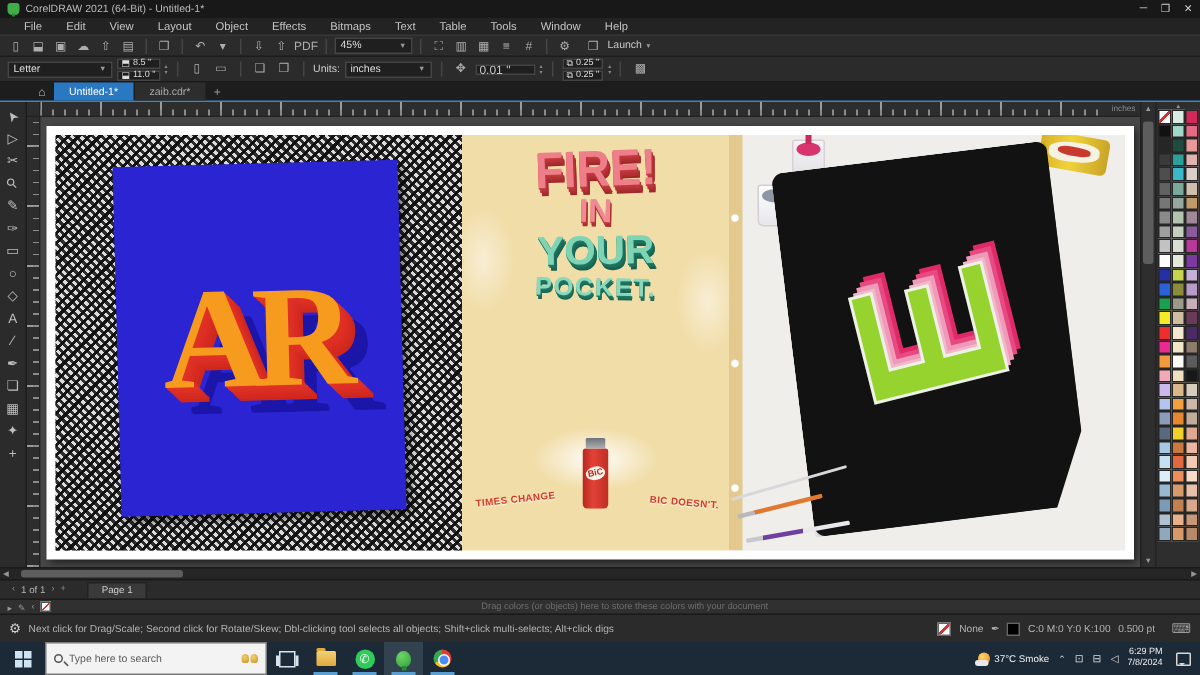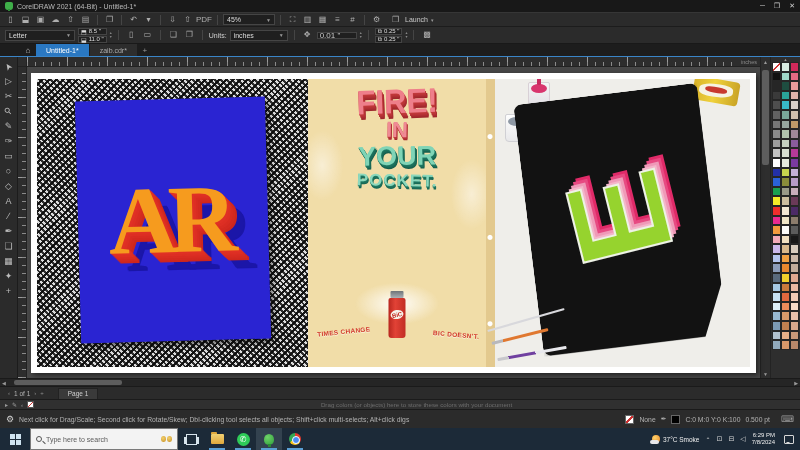--- a/index.html
+++ b/index.html
@@ -179,20 +179,35 @@
   <div class="titlebar" data-name="titlebar">
     <span class="corel-logo" data-name="coreldraw-logo-icon"></span>
     <span data-name="window-title">CorelDRAW 2021 (64-Bit) - Untitled-1*</span>
     <div class="win-controls">
       <span data-name="minimize-button">─</span>
       <span data-name="maximize-button">❐</span>
       <span data-name="close-button">✕</span>
     </div>
   </div>
 
+  <div class="menubar" data-name="menubar">
+
+  <span class="menu-item" data-name="menu-item">File</span>
+      <span class="menu-item" data-name="menu-item">Edit</span>
+      <span class="menu-item" data-name="menu-item">View</span>
+      <span class="menu-item" data-name="menu-item">Layout</span>
+      <span class="menu-item" data-name="menu-item">Object</span>
+      <span class="menu-item" data-name="menu-item">Effects</span>
+      <span class="menu-item" data-name="menu-item">Bitmaps</span>
+      <span class="menu-item" data-name="menu-item">Text</span>
+      <span class="menu-item" data-name="menu-item">Table</span>
+      <span class="menu-item" data-name="menu-item">Tools</span>
+      <span class="menu-item" data-name="menu-item">Window</span>
+      <span class="menu-item" data-name="menu-item">Help</span>
+    </div>
 
   <div class="toolbar" data-name="standard-toolbar">
     <span class="tbtn" data-name="new-document-icon">▯</span>
     <span class="tbtn" data-name="open-icon">⬓</span>
     <span class="tbtn" data-name="save-icon">▣</span>
     <span class="tbtn" data-name="cloud-icon">☁</span>
     <span class="tbtn" data-name="upload-icon">⇧</span>
     <span class="tbtn" data-name="print-icon">▤</span>
     <span class="sep"></span>
     <span class="tbtn" data-name="copy-icon">❐</span>

